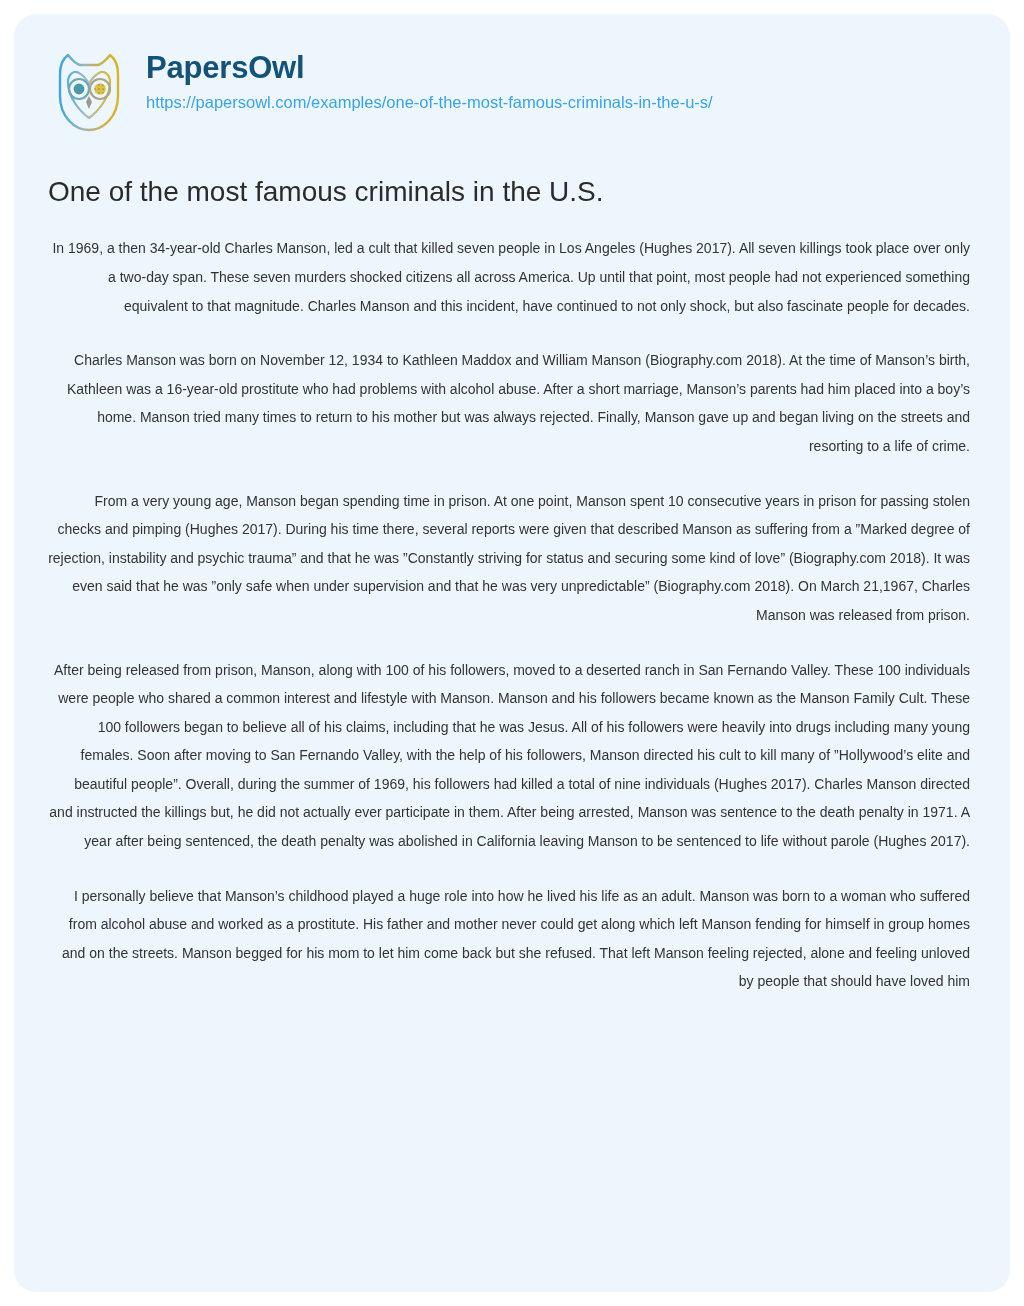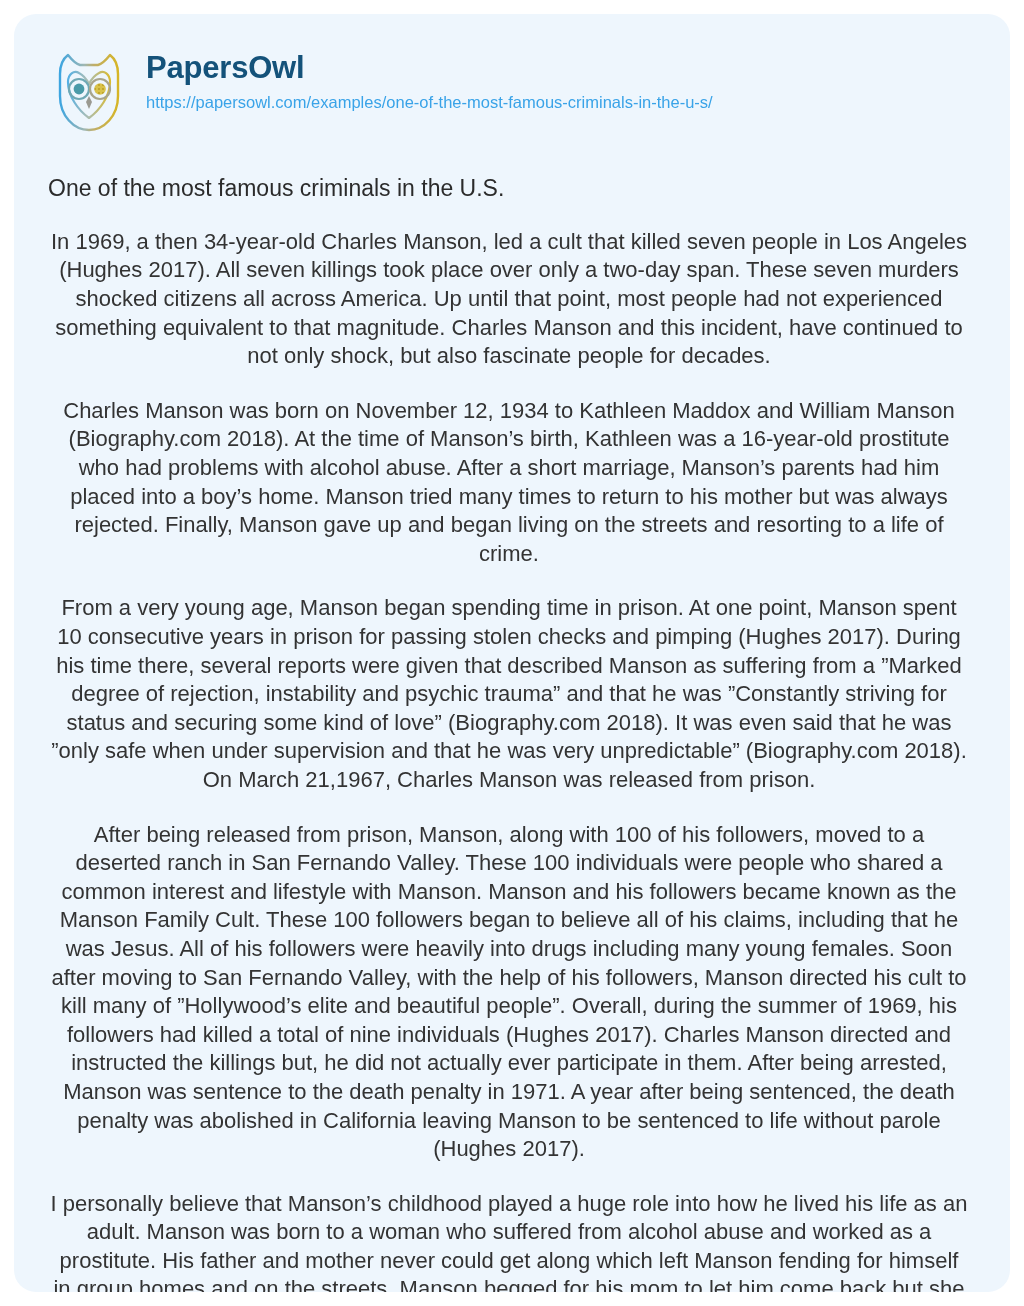--- a/index.html
+++ b/index.html
@@ -58,36 +58,36 @@
     line-height: 1.2;
     white-space: nowrap;
     text-decoration: none;
   }
 
   
   .article {
     padding: 0 40px 0 34px;
   }
   .article-title {
-    font-size: 23px;
+    font-size: 28px;
     font-weight: 400;
     color: #2b2b2b;
     margin: 38px 0 0 0;
     line-height: 1.3;
   }
   .article-body {
     margin-top: 24px;
   }
   .article-body p {
-    font-size: 22px;
+    font-size: 14px;
     line-height: 28.6px;
     color: #333333;
     margin: 0 0 26px 0;
     max-width: 940px;
-    text-align: center;
+    text-align: right;
   }
   .article-body p:last-child { margin-bottom: 12px; }
 </style>
 </head>
 <body>
 
 <div class="page-card">
 
   <header class="site-header">
 

